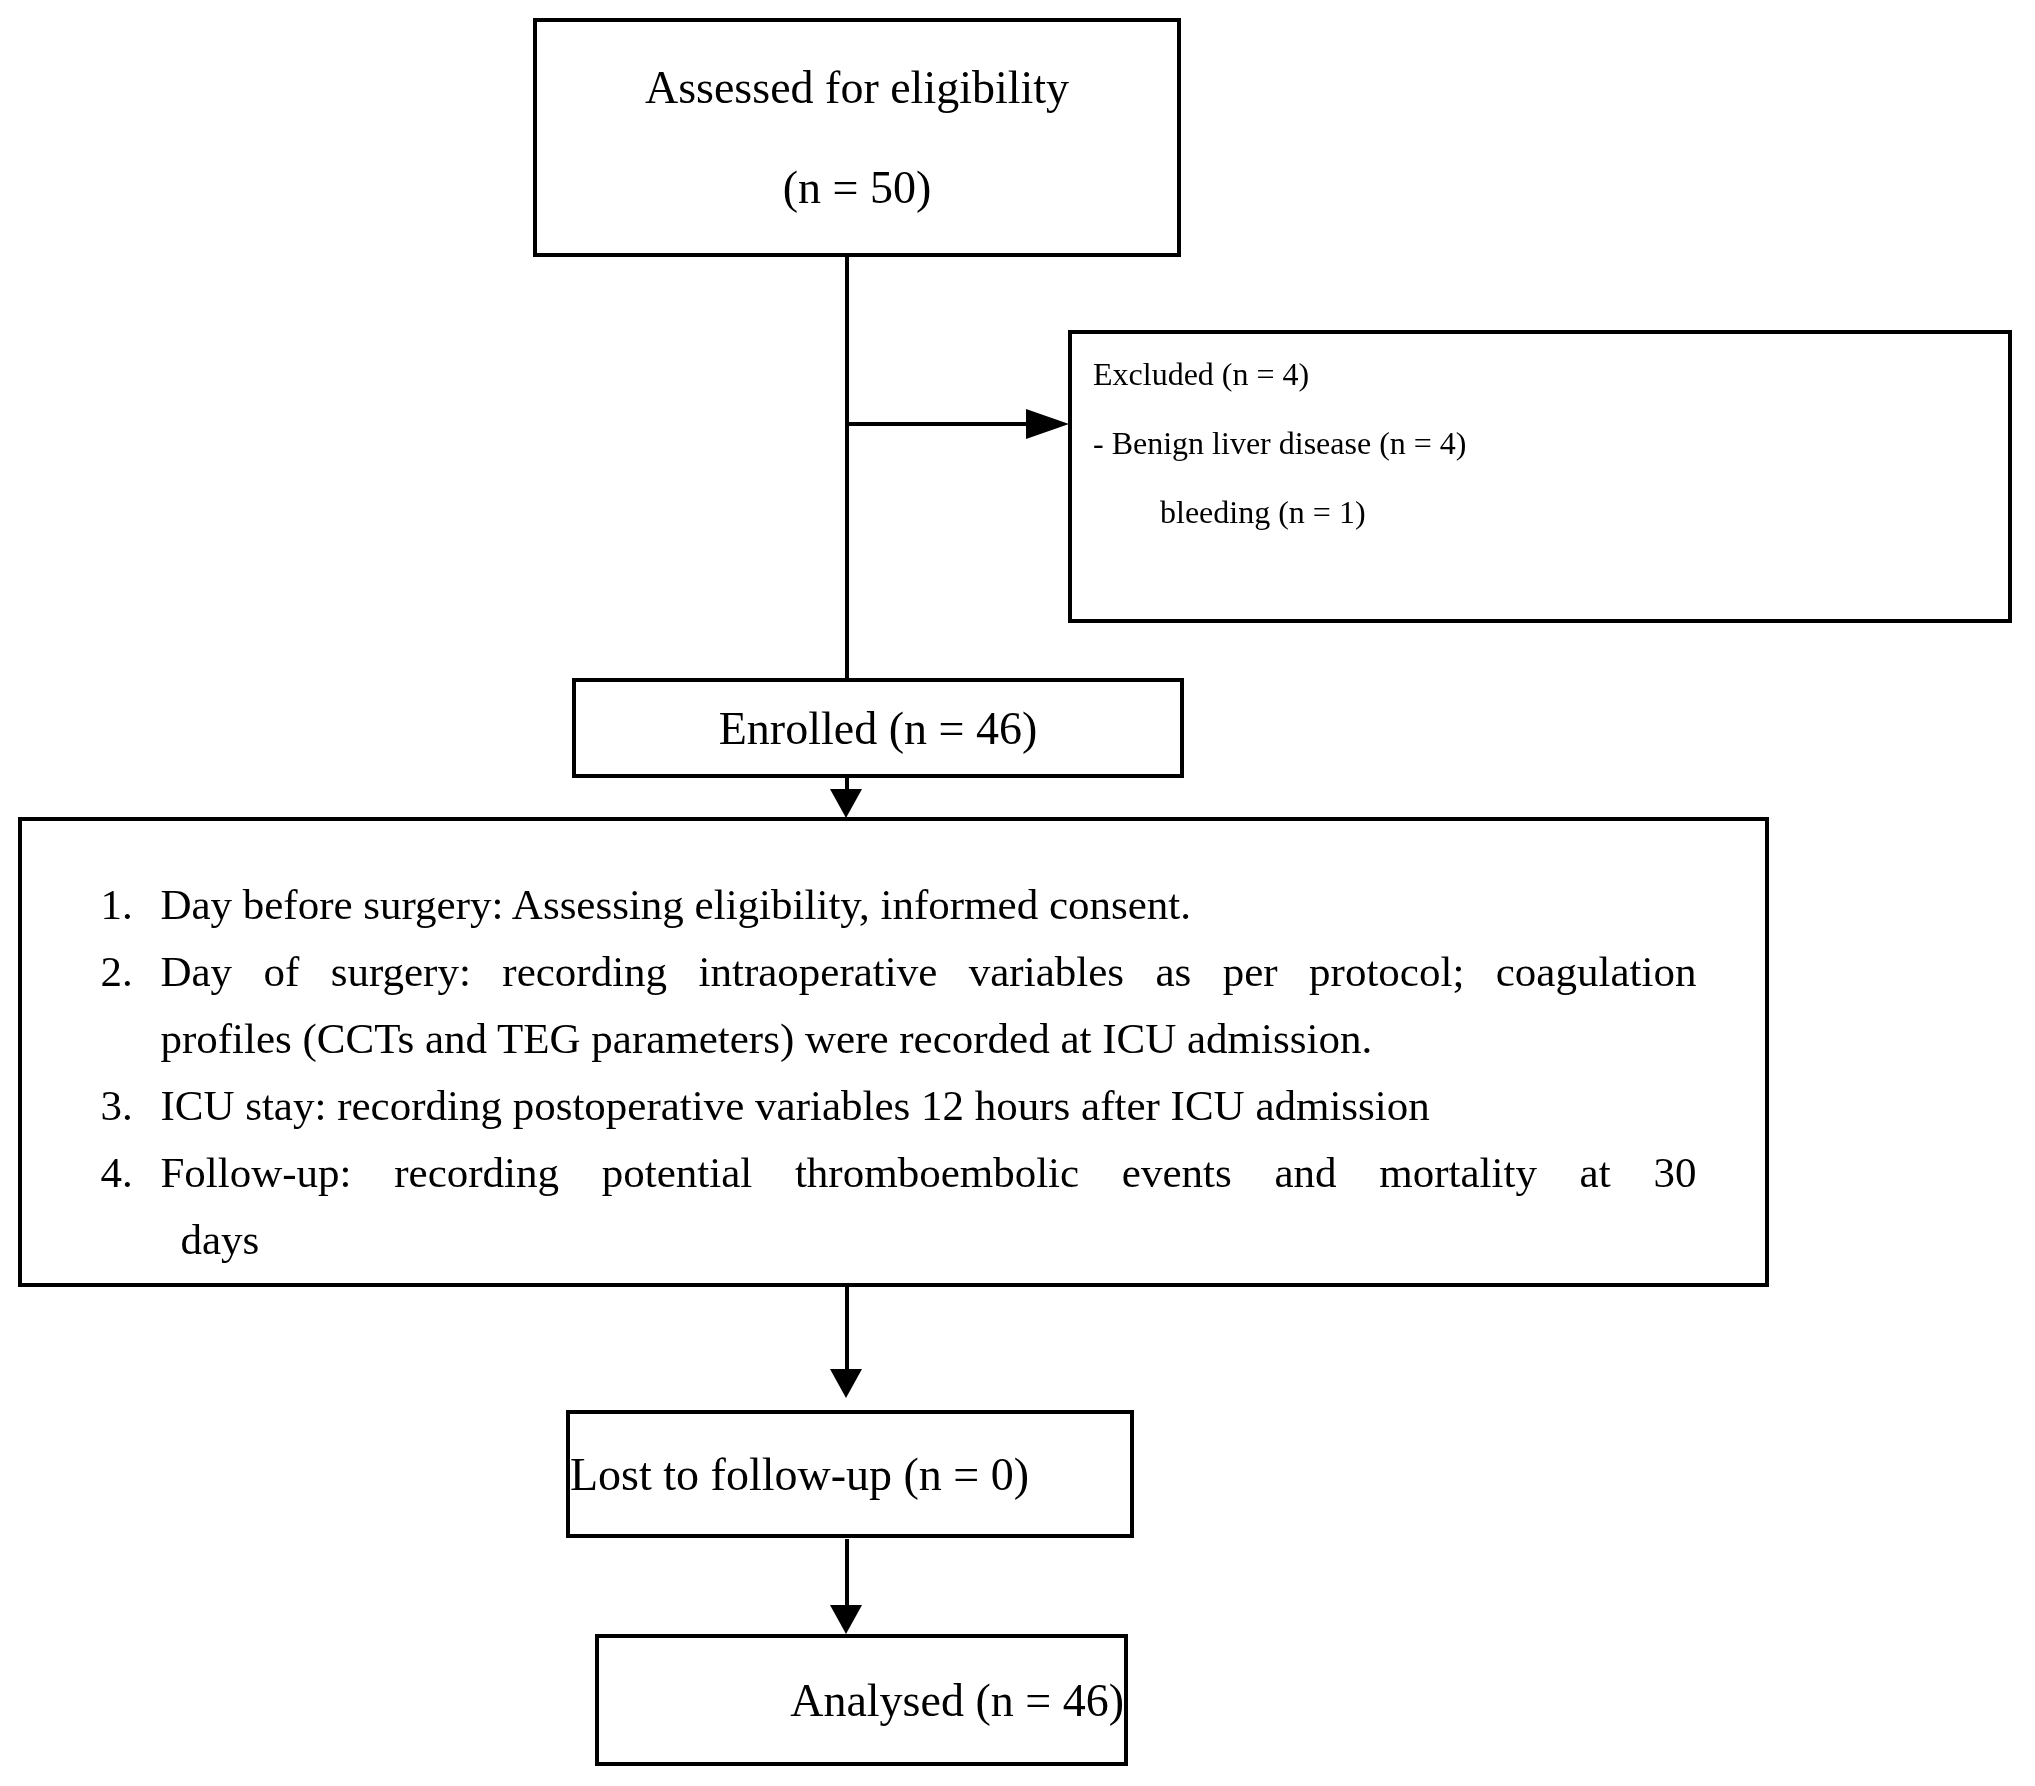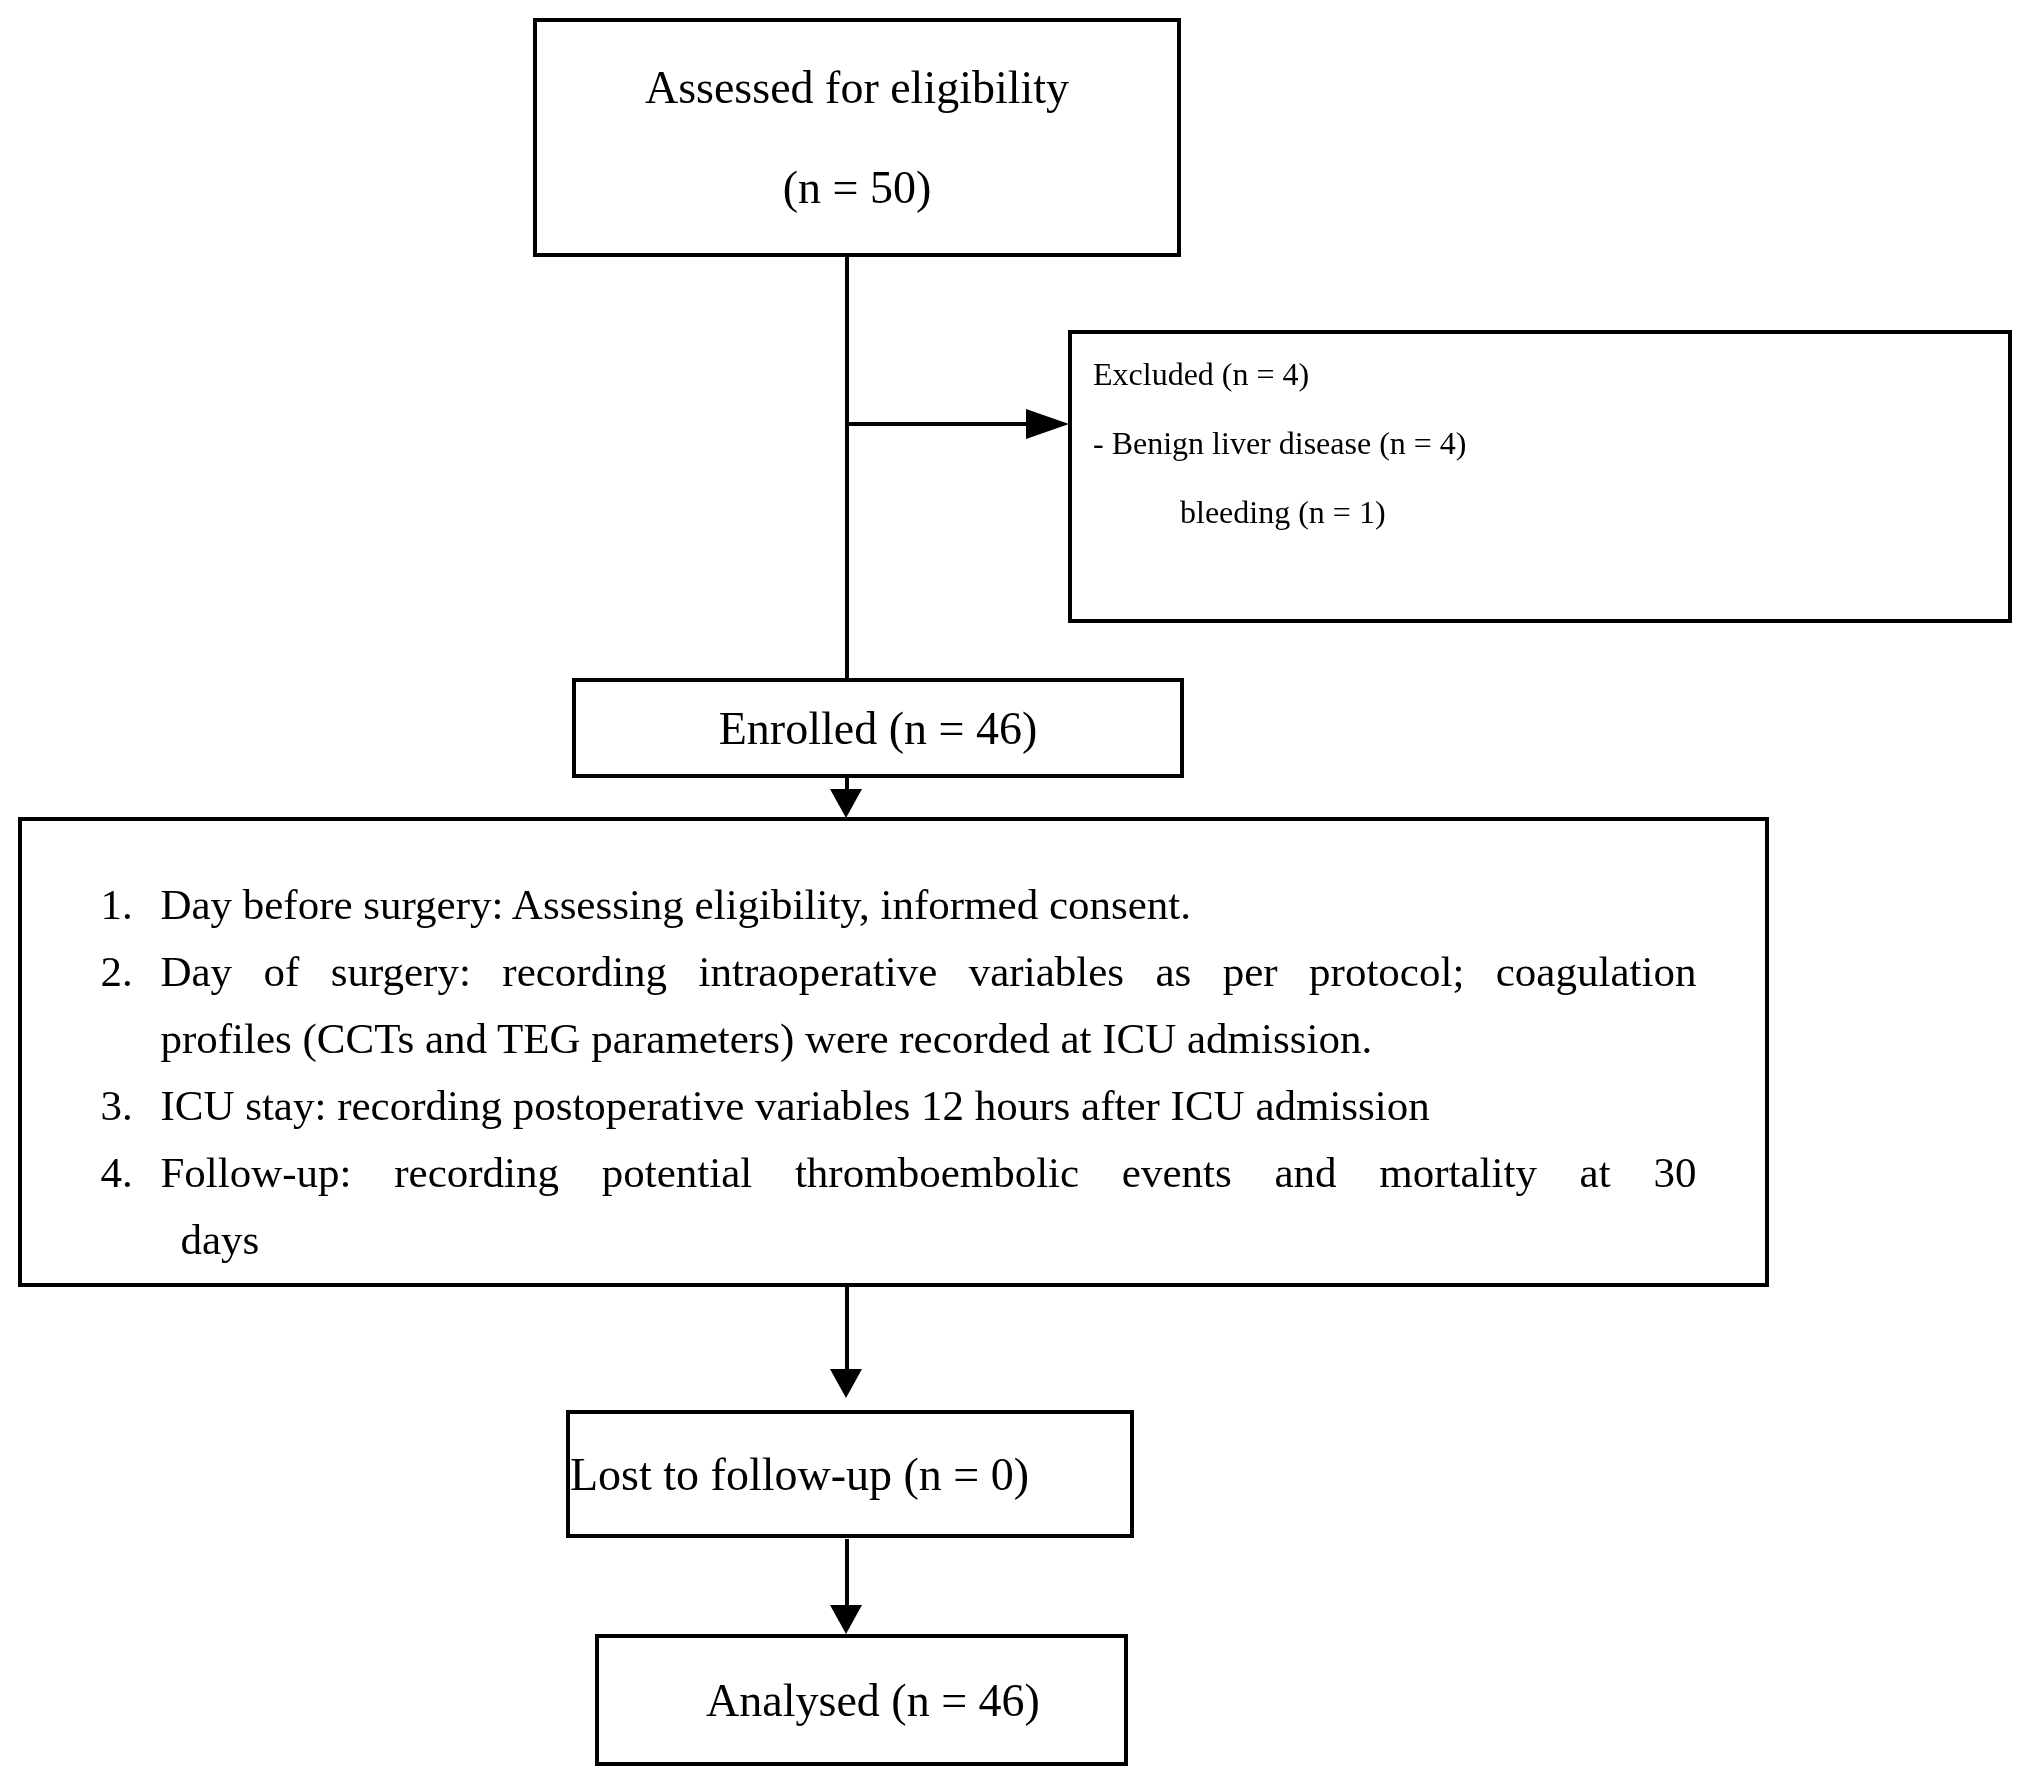--- a/index.html
+++ b/index.html
@@ -34,21 +34,21 @@
     text-align: right;
   }
   #assessed-box .line2 { margin-top: 31px; }
 
   #excluded-box {
     left: 1068px; top: 330px; width: 944px; height: 293px;
     padding: 5.5px 21px;
     font-size: 32px; line-height: 69px;
   }
   #excluded-box .xline { white-space: nowrap; }
-  #excluded-box .xline.indent { margin-left: 87px; }
+  #excluded-box .xline.indent { margin-left: 67px; }
 
   #enrolled-box {
     left: 572px; top: 678px; width: 612px; height: 100px;
     display: flex; align-items: center; justify-content: center;
   }
 
   #protocol-box {
     left: 18.4px; top: 817px; width: 1751px; height: 470px;
     padding: 50px 69px 0 78px;
     box-sizing: border-box;
@@ -64,21 +64,21 @@
   }
   .proto-line.indent2 { margin-left: 20px; }
 
   #lost-box {
     left: 566px; top: 1410px; width: 568px; height: 128px;
     display: flex; align-items: center; justify-content: flex-start;
   }
 
   #analysed-box {
     left: 595px; top: 1634px; width: 533px; height: 132px;
-    display: flex; align-items: center; justify-content: center;
+    display: flex; align-items: center; justify-content: flex-end;
     padding-left: 23px; box-sizing: border-box;
   }
 
   
   .vline, .hline {
     position: absolute;
     background: #000000;
   }
   .head-down {
     position: absolute;

